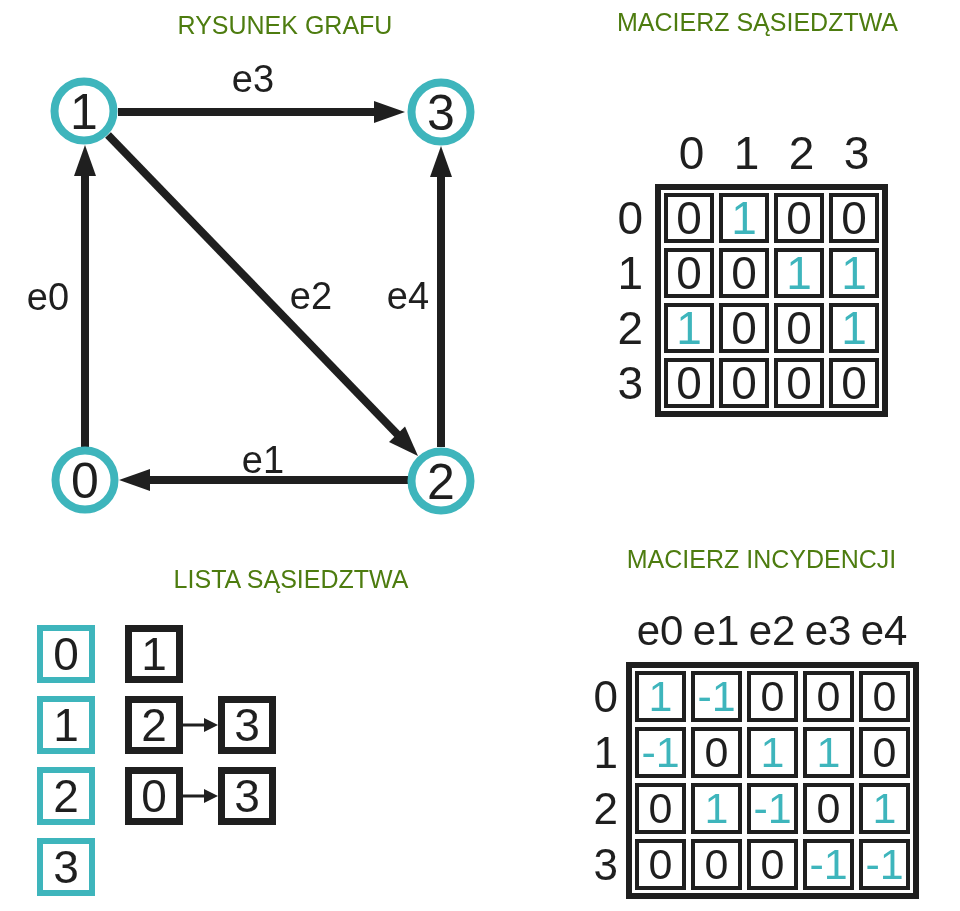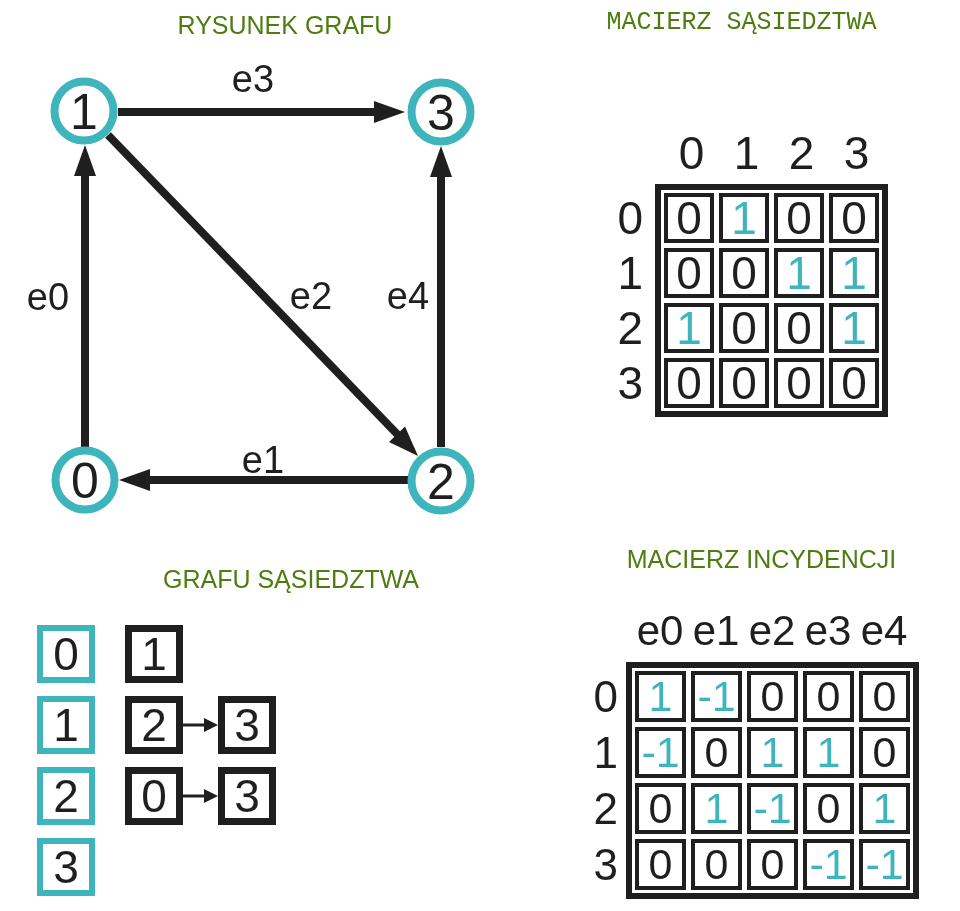--- a/index.html
+++ b/index.html
@@ -39,22 +39,22 @@
   .bbox{border:7px solid #1f1f1f;}
   .bbox.first{margin-left:30px;}
   .larrow{display:block;}
 </style>
 </head>
 <body>
 
 <div class="canvas">
 
   <div class="title" style="left:85px;top:12px;width:400px;">RYSUNEK GRAFU</div>
-  <div class="title" style="left:544px;top:9px;width:395px;font-family:Liberation Mono, monospace;">MACIERZ SĄSIEDZTWA</div>
-  <div class="title" style="left:141px;top:566px;width:300px;">GRAFU SĄSIEDZTWA</div>
+  <div class="title" style="left:560px;top:9px;width:395px;">MACIERZ SĄSIEDZTWA</div>
+  <div class="title" style="left:141px;top:566px;width:300px;">LISTA SĄSIEDZTWA</div>
   <div class="title" style="left:580px;top:546px;width:363px;">MACIERZ INCYDENCJI</div>
 
   <svg class="graph-svg" width="520" height="545" viewBox="0 0 520 545">
     <g stroke="#1f1f1f" stroke-width="8" fill="none">
       <line x1="85" y1="447" x2="85" y2="172"></line>
       <line x1="408" y1="480" x2="146" y2="480"></line>
       <line x1="108" y1="135" x2="399" y2="436"></line>
       <line x1="118" y1="112" x2="378" y2="112"></line>
       <line x1="441" y1="447" x2="441" y2="173"></line>
     </g>

